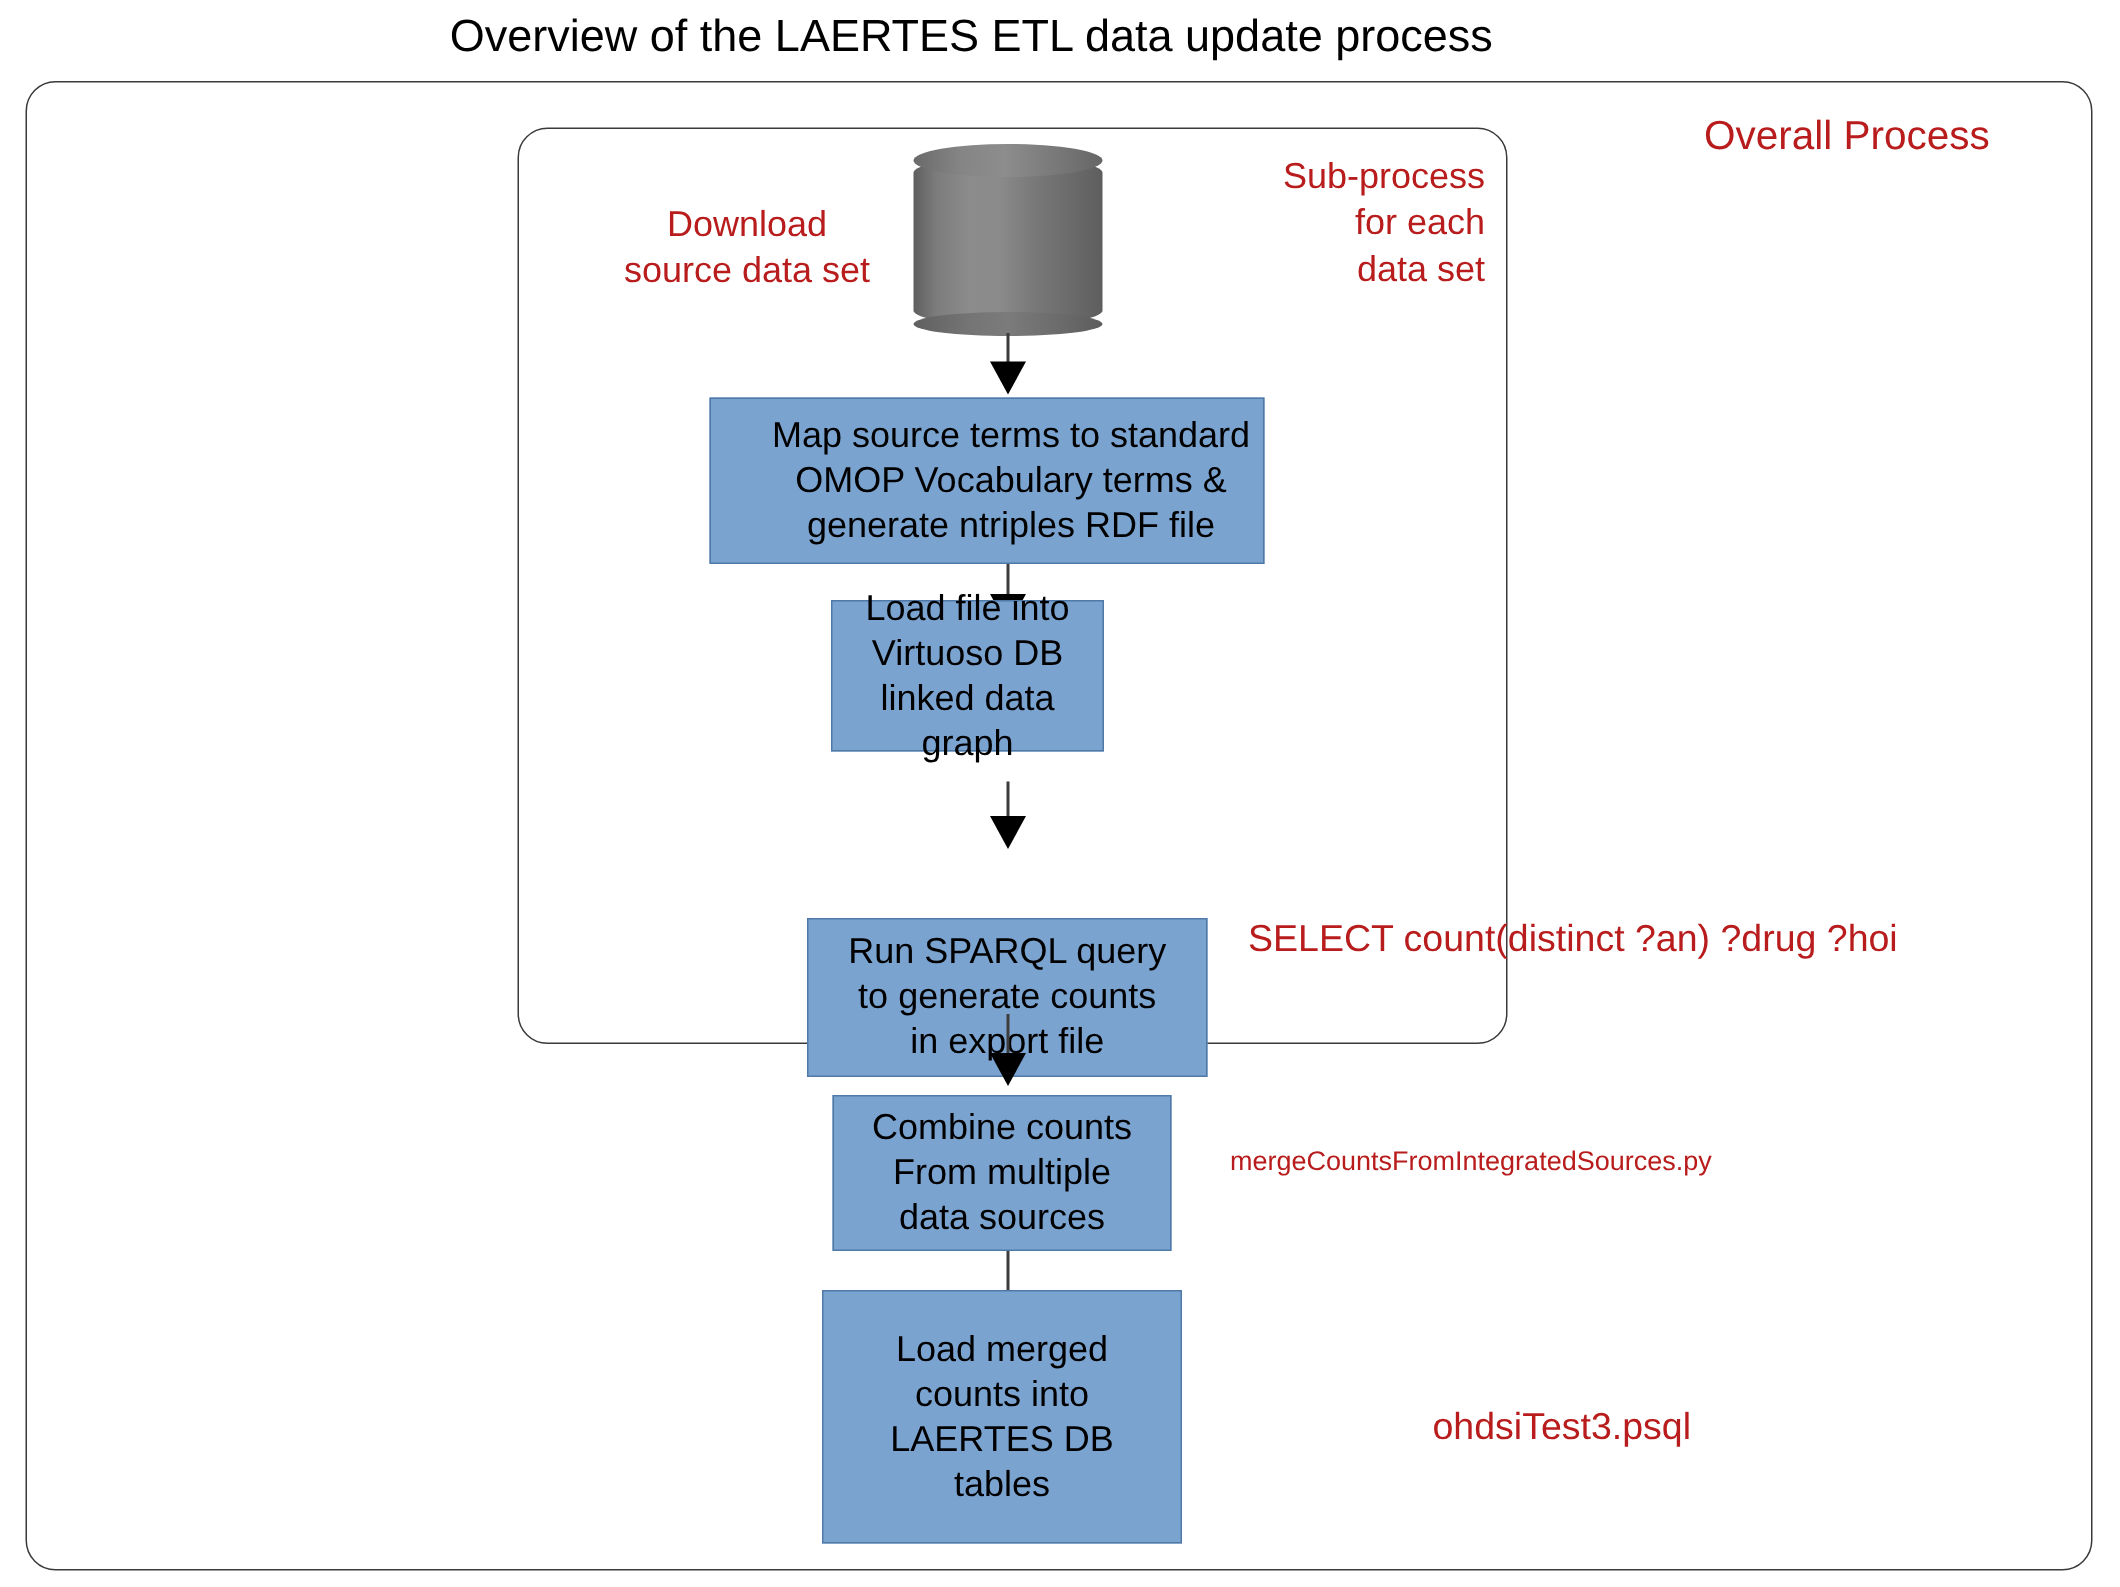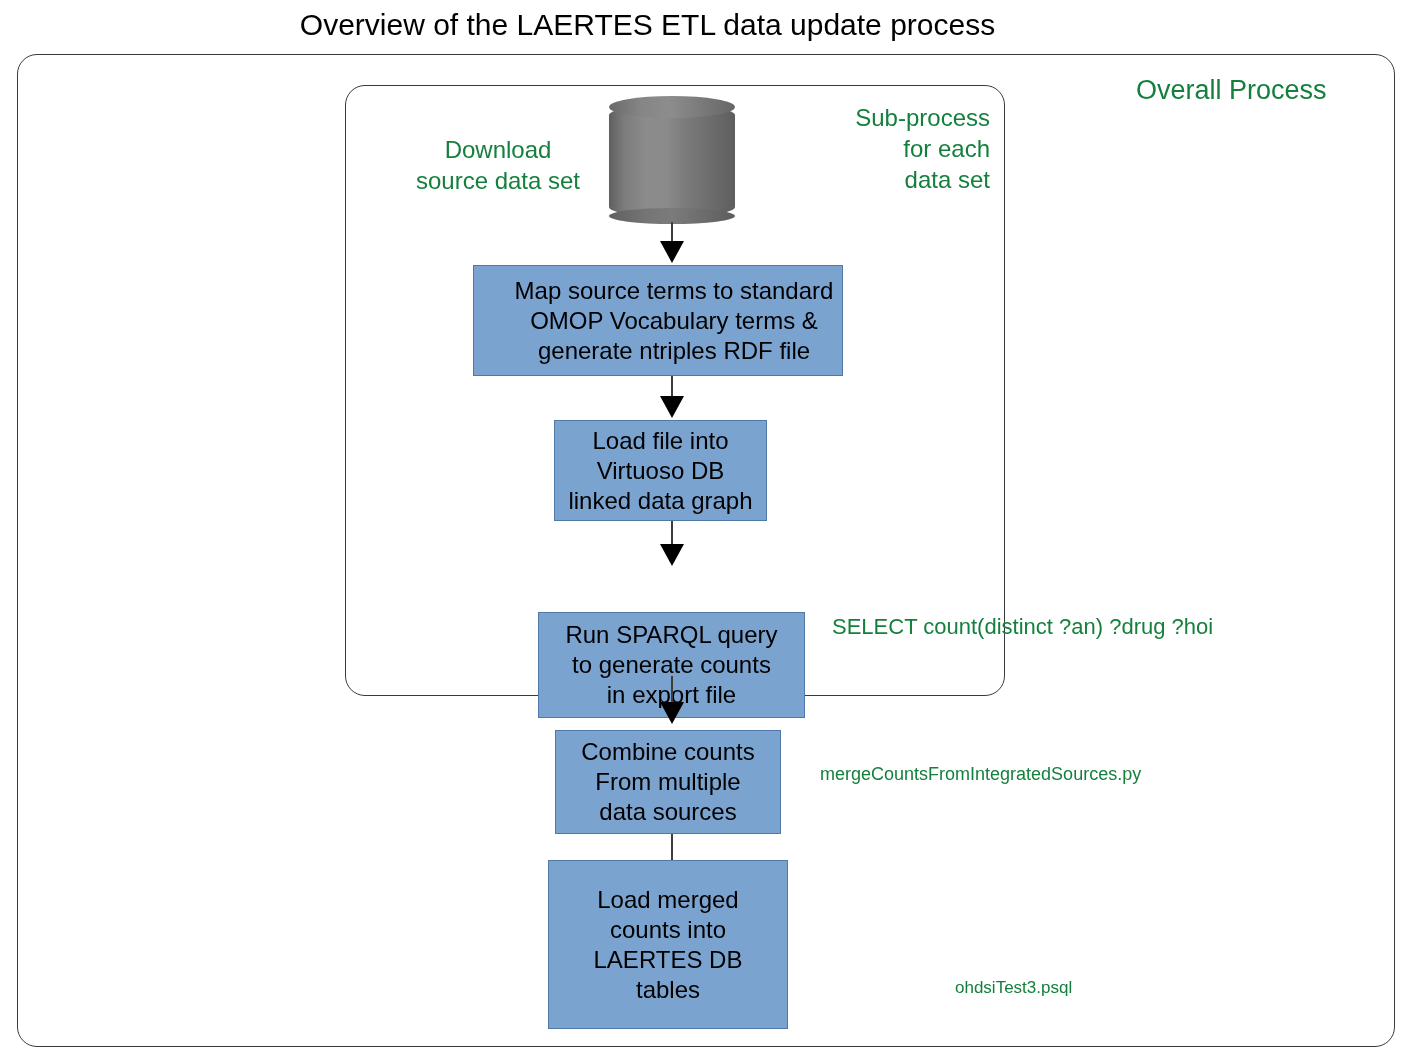--- a/index.html
+++ b/index.html
@@ -46,21 +46,21 @@
   #subprocess-container {
     left: 345px;
     top: 85px;
     width: 660px;
     height: 611px;
   }
 
   
   .free-label {
     position: absolute;
-    color: #15803d;
+    color: #b91c1c;
     font-size: 24px;
     line-height: 31px;
     white-space: pre-line;
   }
   #overall-process-label {
     left: 1136px;
     top: 75px;
     font-size: 27px;
     text-align: right;
   }
@@ -72,35 +72,34 @@
   }
   #subprocess-label {
     left: 818px;
     top: 102px;
     width: 172px;
     text-align: right;
   }
   #sparql-annotation {
     left: 832px;
     top: 611px;
-    font-size: 22px;
+    font-size: 25px;
     white-space: nowrap;
   }
   #merge-annotation {
     left: 820px;
     top: 759px;
     font-size: 18px;
     white-space: nowrap;
   }
   #psql-annotation {
     left: 955px;
     top: 936px;
-    font-size: 17px;
-    white-space: nowrap;
-    margin-top: 36px;
+    font-size: 25px;
+    white-space: nowrap;
   }
 
   
   #db-cylinder {
     position: absolute;
     left: 609px;
     top: 96px;
     width: 126px;
     height: 128px;
   }
@@ -158,21 +157,21 @@
     display: flex;
     align-items: center;
     justify-content: center;
     text-align: center;
     color: #000000;
     font-size: 24px;
     line-height: 30px;
     white-space: pre-line;
   }
   #box-map       { left: 473px; top: 265px; width: 370px; height: 111px; padding-left: 32px; }
-  #box-load-file { left: 554px; top: 420px; width: 213px; height: 101px; }
+  #box-load-file { left: 554px; top: 400px; width: 182px; height: 101px; }
   #box-sparql    { left: 538px; top: 570px; width: 267px; height: 106px; margin-top: 42px; }
   #box-combine   { left: 555px; top: 730px; width: 226px; height: 104px; text-align: center; }
   #box-loadmerged{ left: 548px; top: 860px; width: 240px; height: 169px; }
 
   
   .conn-line {
     position: absolute;
     width: 2px;
     background: #3d3d3d;
     left: 671px;

